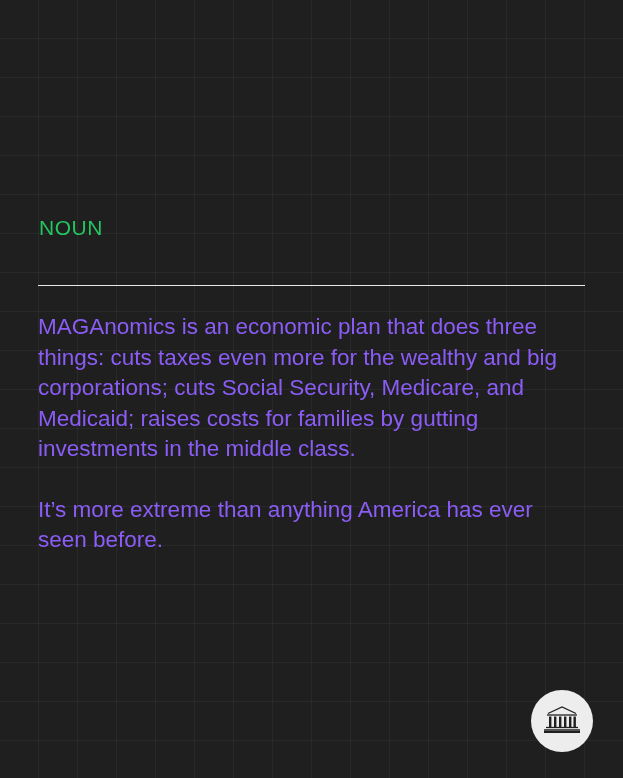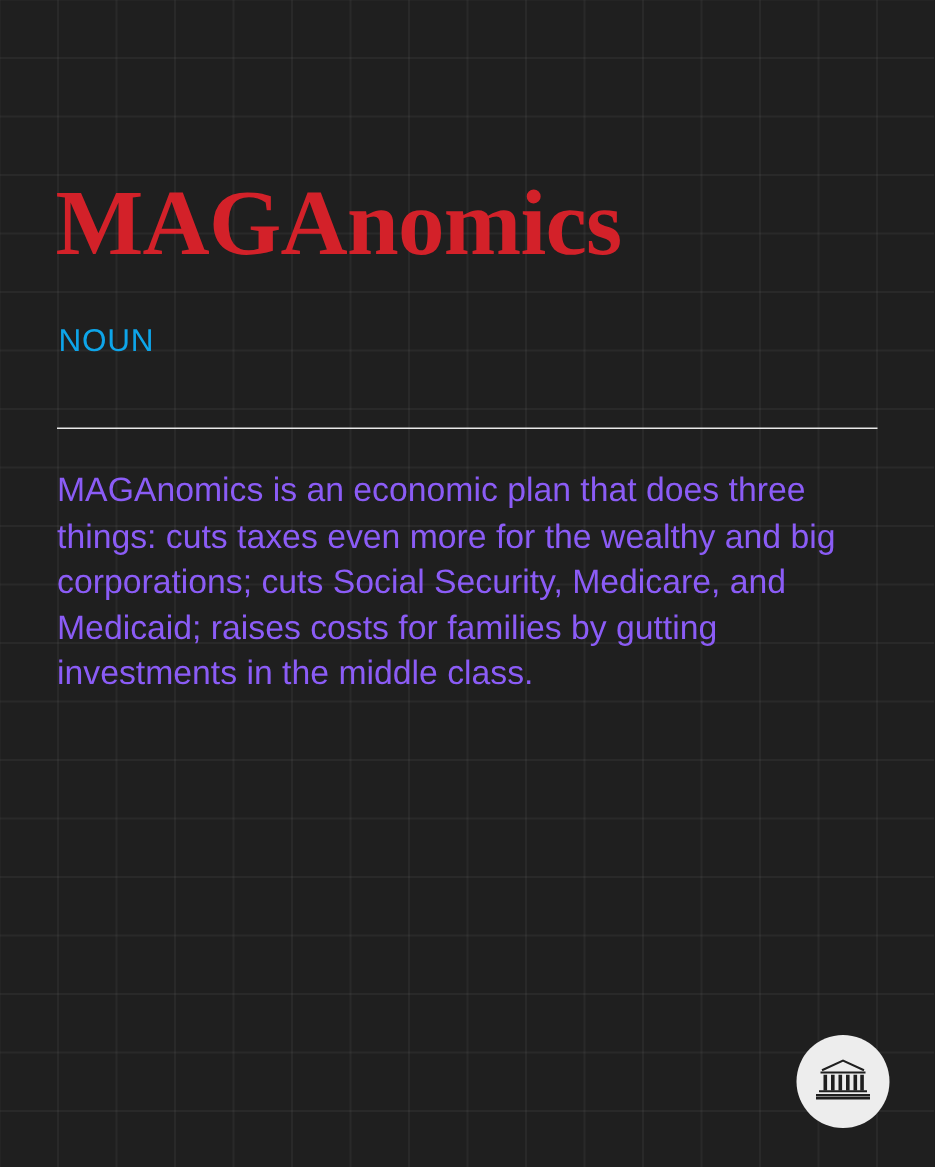--- a/index.html
+++ b/index.html
@@ -45,21 +45,21 @@
     line-height: 1.0;
     letter-spacing: -0.5px;
     color: #d32129;
   }
   .pos {
     position: absolute;
     top: 216px;
     left: 2px;
     font-size: 21px;
     letter-spacing: 0.5px;
-    color: #0ea5e9;
+    color: #22c55e;
     font-weight: 400;
   }
   .rule {
     position: absolute;
     top: 285px;
     left: 1px;
     right: 1px;
     height: 1px;
     background: #e8e8e8;
   }
@@ -95,28 +95,28 @@
     display: block;
   }
 </style>
 </head>
 <body>
 
 <div class="card">
   <div class="grid-overlay"></div>
 
   <div class="content">
-    <h1 class="headword">MAGAnomics</h1>
 
     <div class="pos">NOUN</div>
 
     <div class="rule"></div>
 
     <div class="definition">
       <p>MAGAnomics is an economic plan that does three things: cuts taxes even more for the wealthy and big corporations; cuts Social Security, Medicare, and Medicaid; raises costs for families by gutting investments in the middle class.</p>
+      <p>It’s more extreme than anything America has ever seen before.</p>
     </div>
   </div>
 
   <div class="seal">
     <svg width="48" height="36" viewBox="0 0 48 36" aria-hidden="true">
       <g fill="none" stroke="#1f1f1f" stroke-width="1.3">
         <path d="M6 27 H42"></path>
         <path d="M8 24.5 H40"></path>
         <path d="M10 10.5 L24 4 L38 10.5"></path>
         <path d="M9 12 H39"></path>

